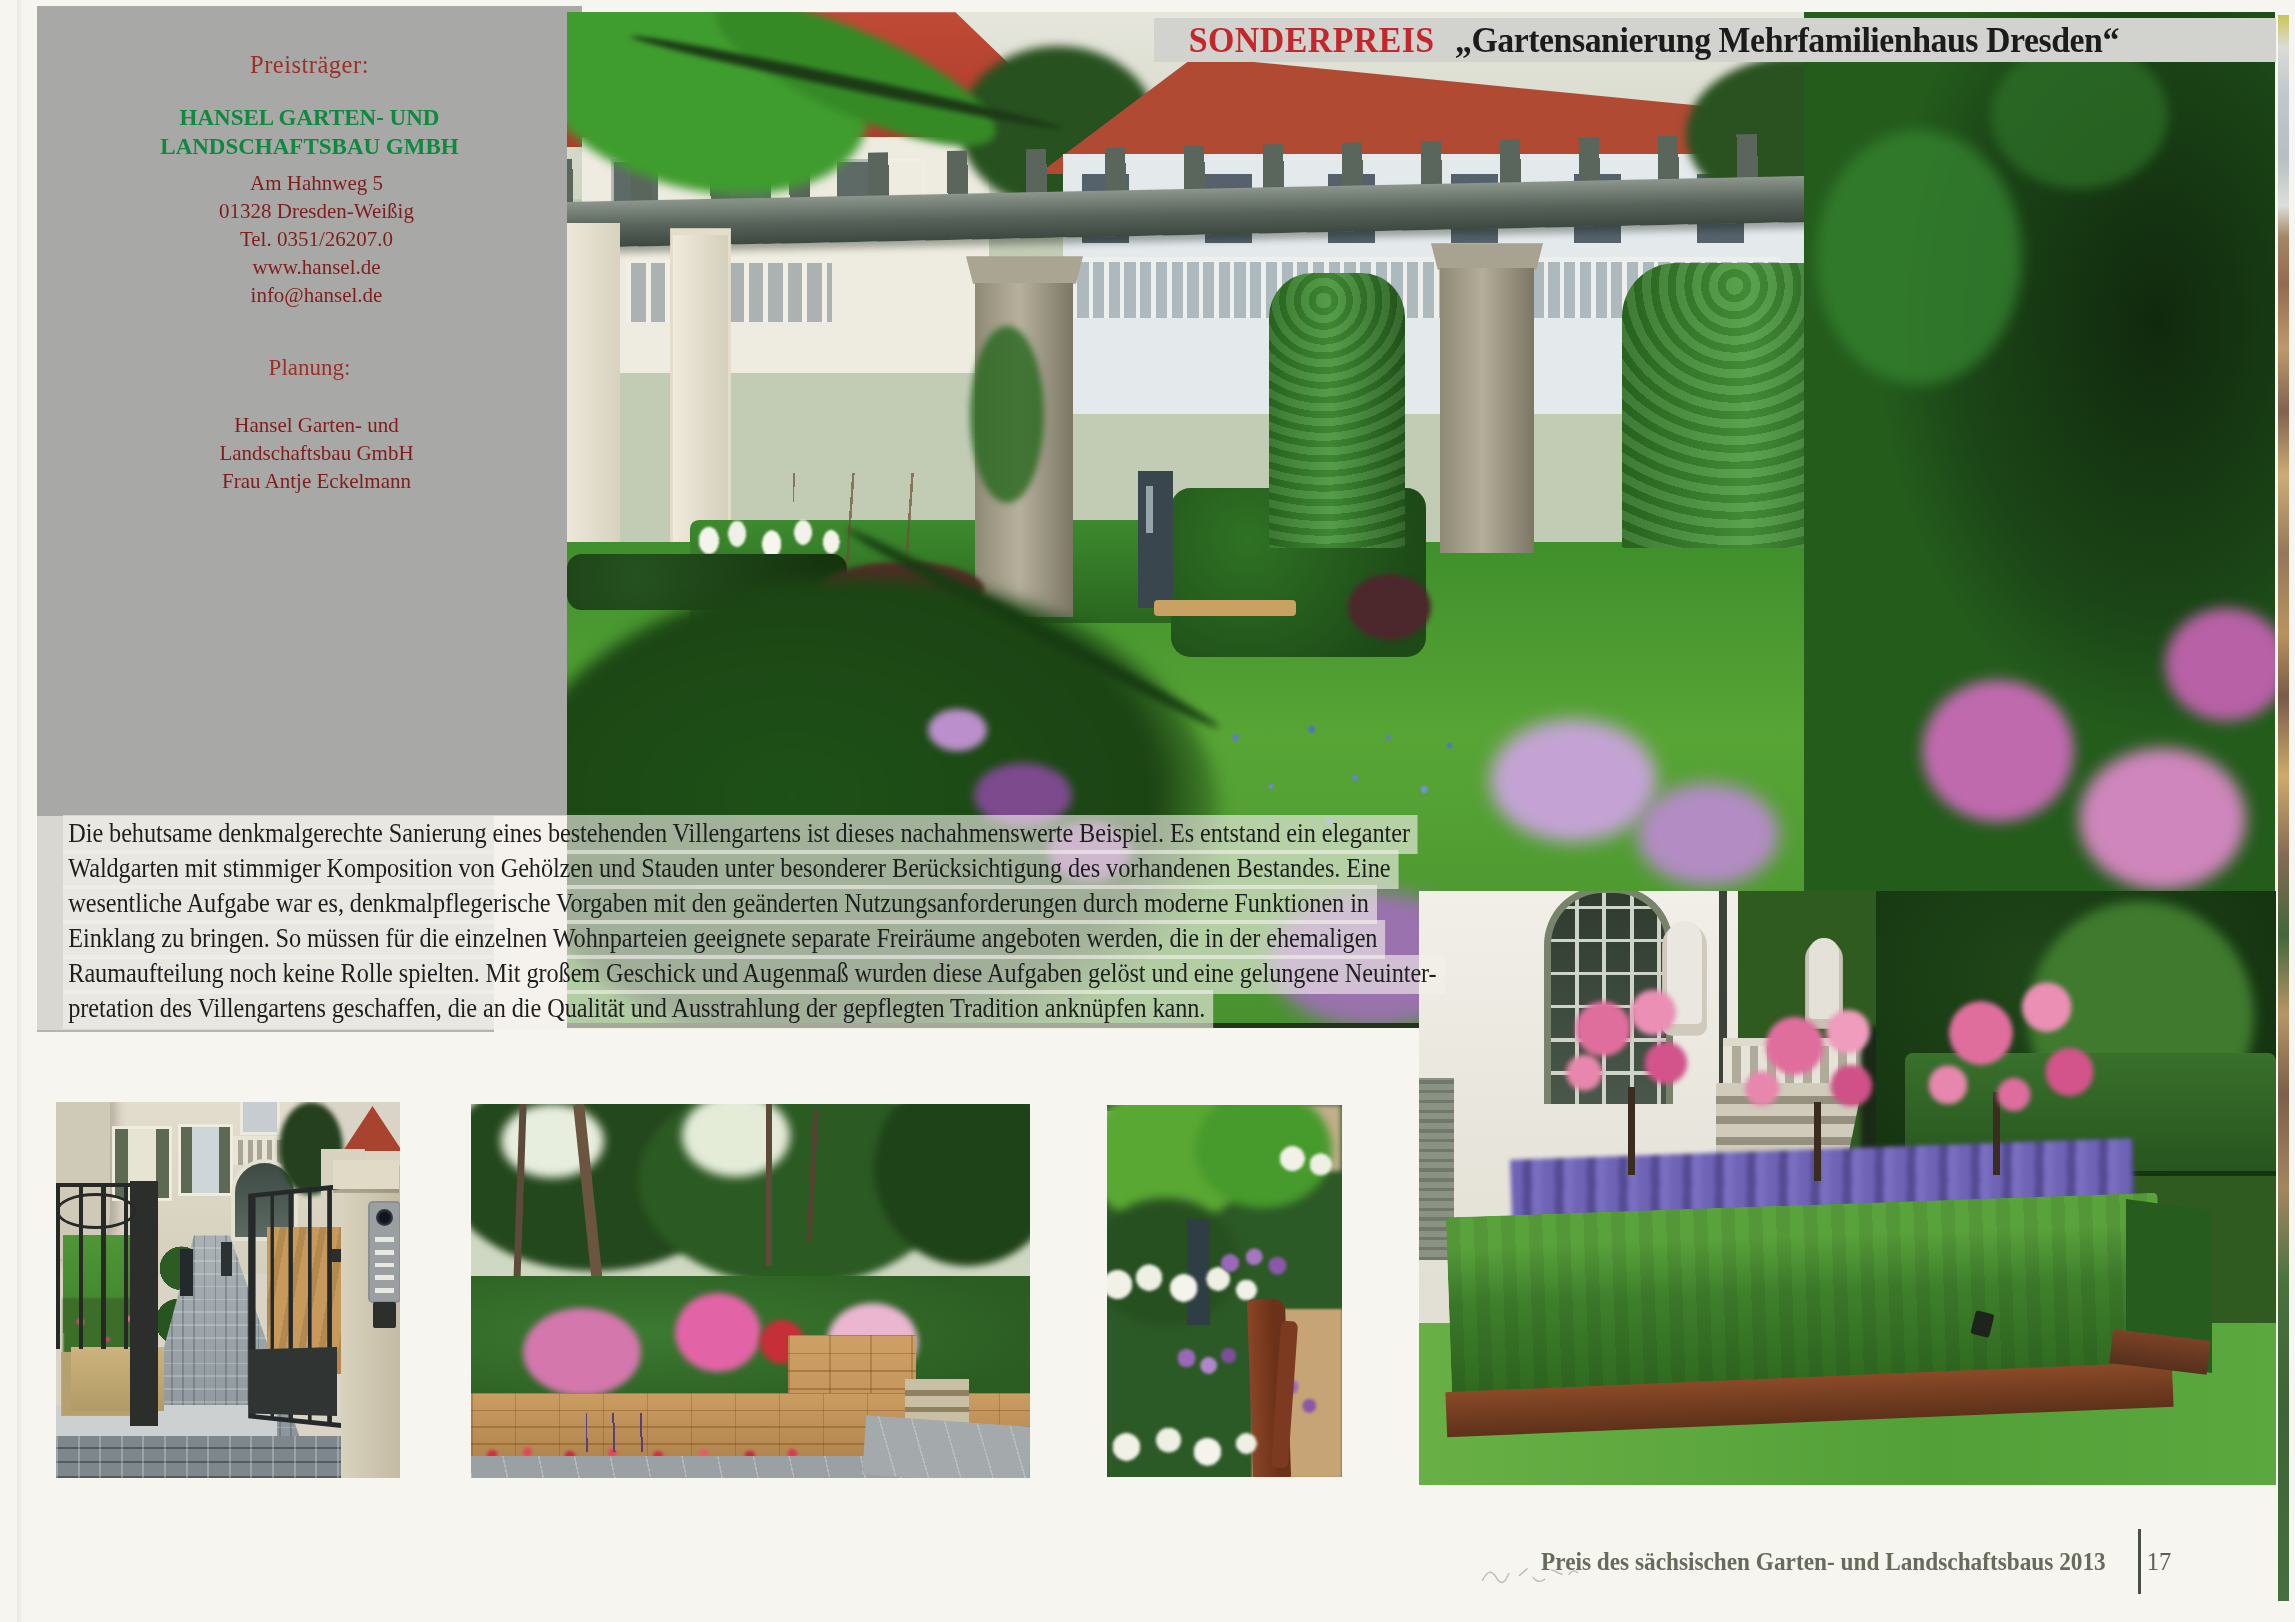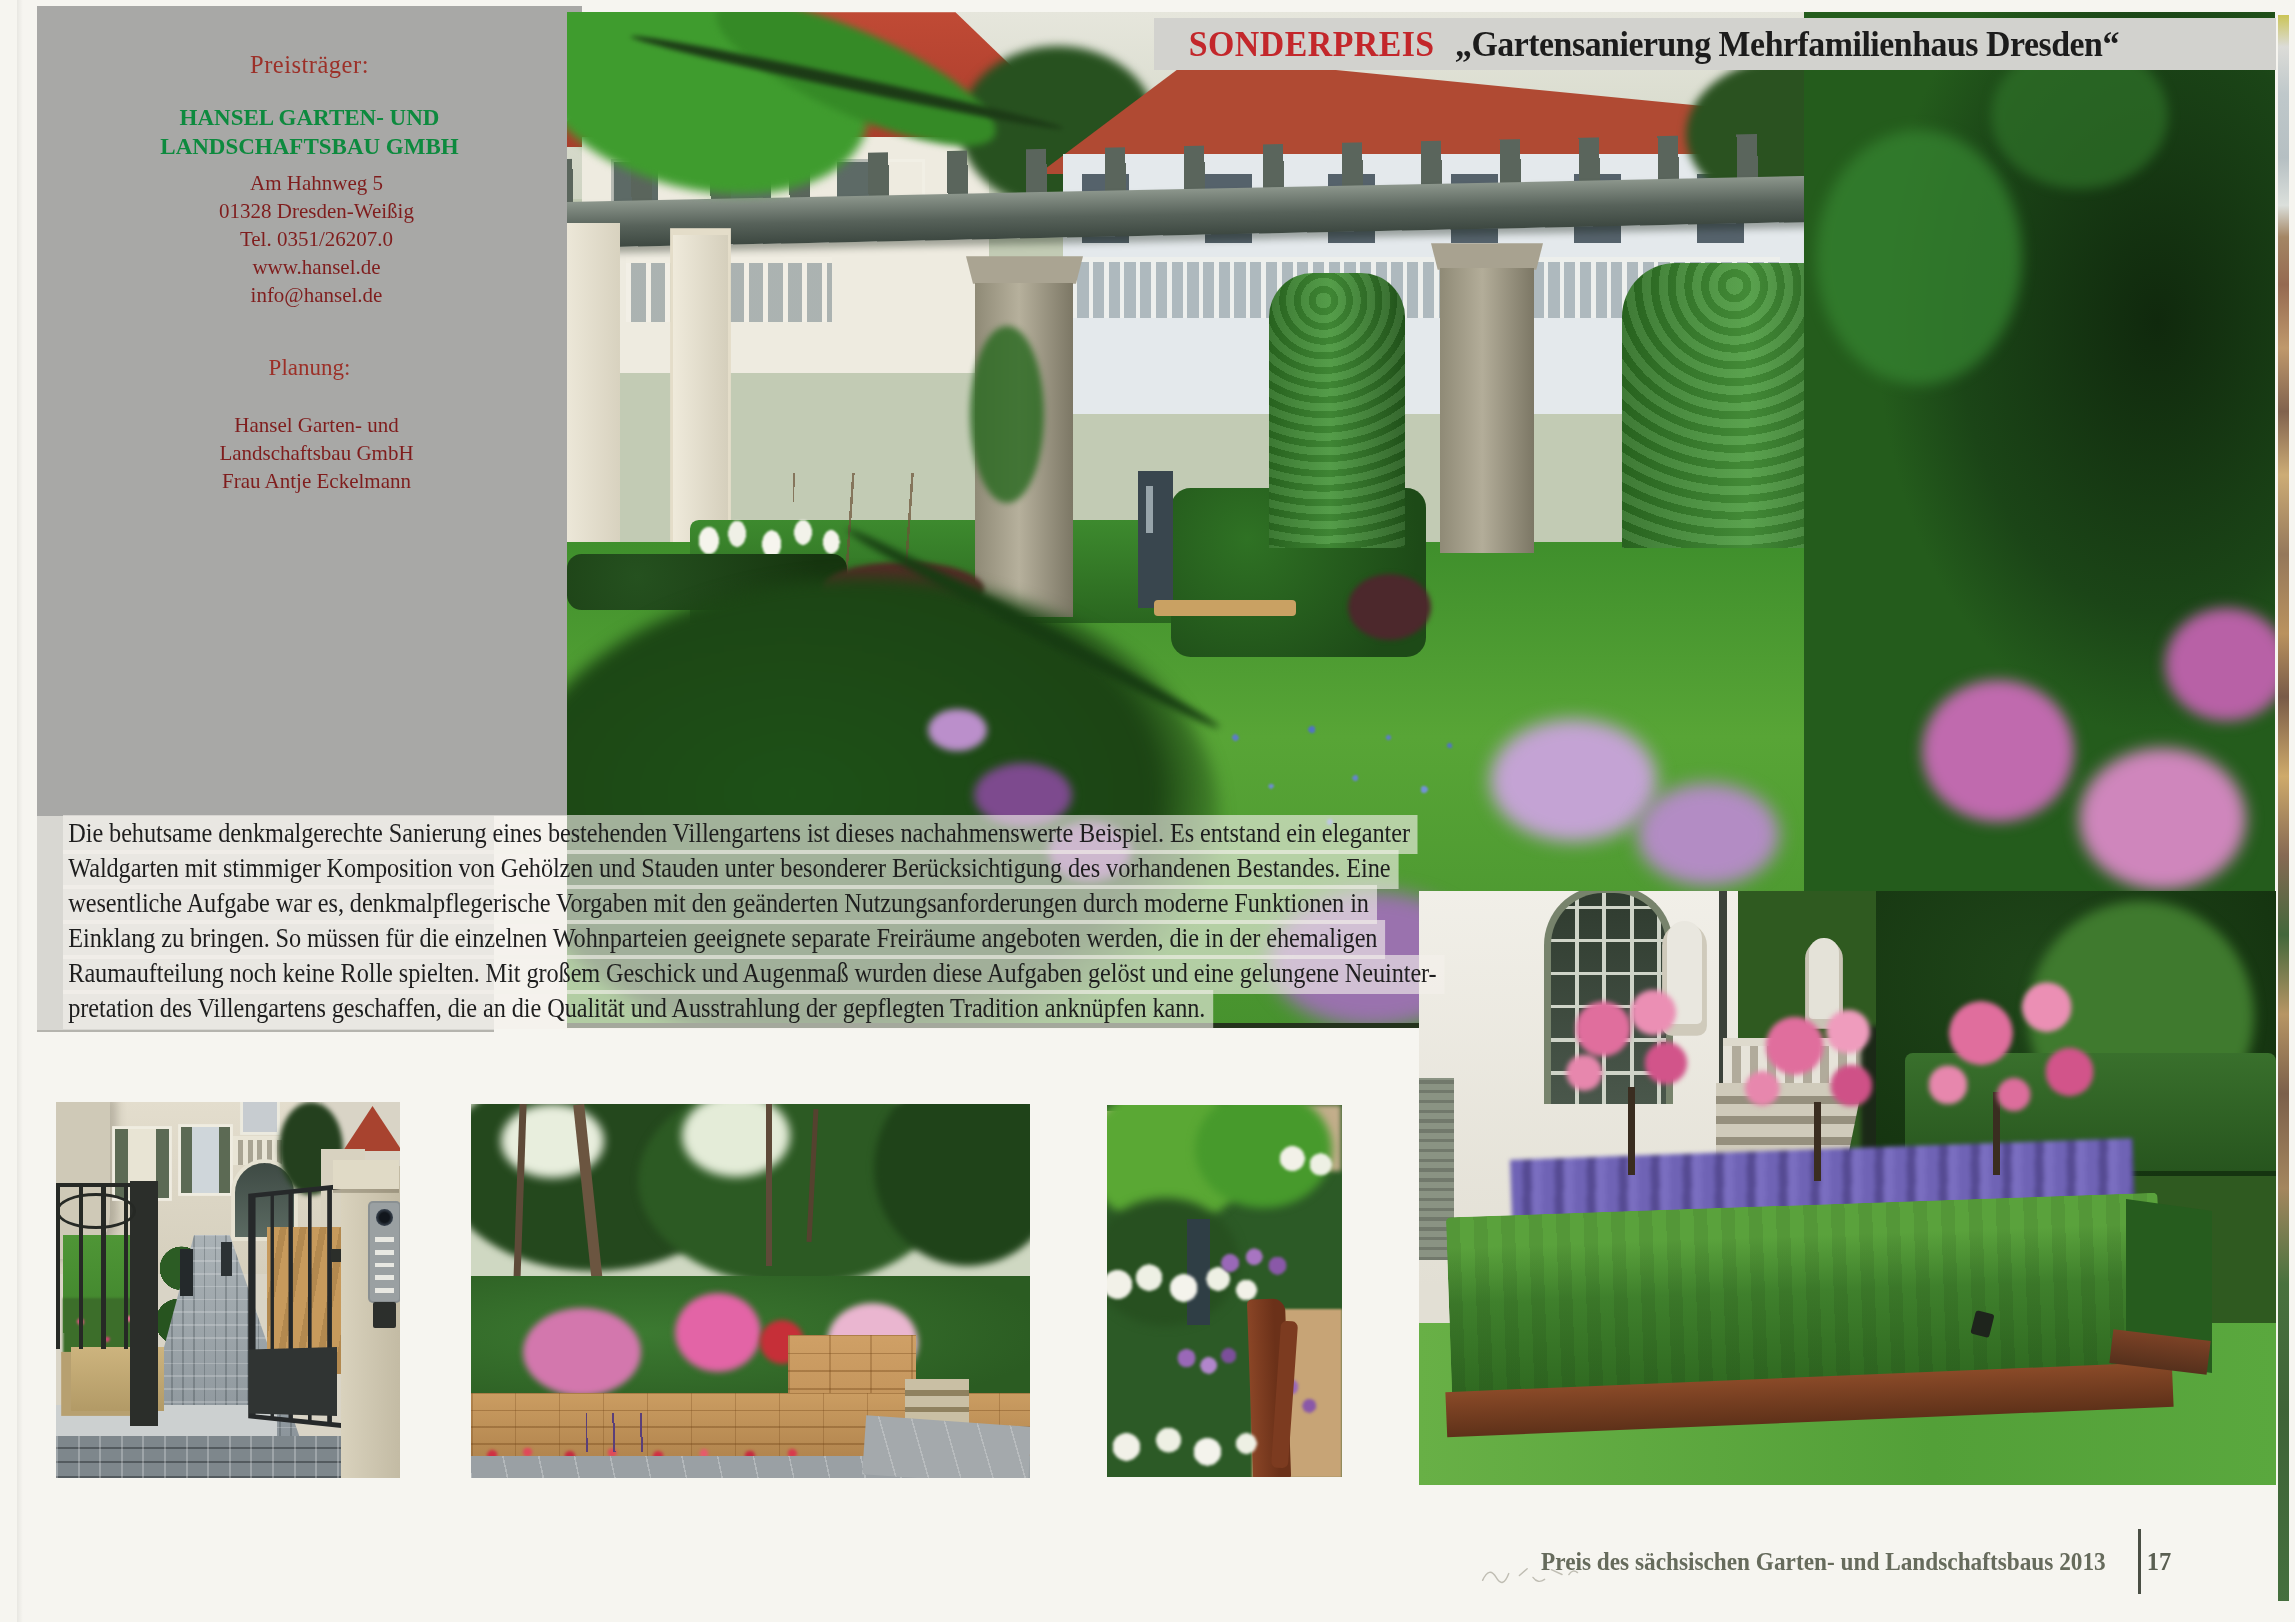--- a/index.html
+++ b/index.html
@@ -25,42 +25,42 @@
              font-family:"Liberation Sans",sans-serif;font-size:9.3px;color:#232323;}
   .logo-tagline{position:absolute;left:0;right:0;bottom:14.7px;font-family:"Liberation Sans",sans-serif;
                 font-weight:bold;font-size:10.8px;color:#1d1d1d;transform:scaleX(.96);}
   .company{margin-top:25.5px;font-weight:bold;font-size:23px;line-height:28.5px;color:#0d8a3e;}
   .sb-lines{font-size:21px;line-height:28px;color:#7f1d1d;padding-left:14px;}
   .address{margin-top:7.9px;}
   .planning-label{margin-top:46px;font-size:23px;color:#9c3028;}
   .planning{margin-top:29.5px;}
 
   
-  .band{position:absolute;left:1154px;top:17.7px;width:1122px;height:52px;background:#d2d2ce;
+  .band{position:absolute;left:1154px;top:17.7px;width:1122px;height:44px;background:#d2d2ce;
         display:flex;align-items:center;z-index:5;}
   .band-inner{display:flex;align-items:baseline;gap:21.6px;padding-left:37px;
               transform:scaleX(.94);transform-origin:left center;white-space:nowrap;}
   .award-cat{font-weight:bold;font-size:36px;color:#c3272b;letter-spacing:0.5px;}
   .proj-title{font-weight:bold;font-size:36px;color:#1c1c1c;letter-spacing:-0.5px;}
 
   
   .gray-panel{position:absolute;left:37px;top:816px;width:457px;height:214px;background:#d8d7d2;
               border-bottom:2.9px solid #b5b4ae;z-index:0;}
   .desc{position:absolute;left:63px;top:816px;z-index:6;}
   .desc p{margin:0;font-size:27px;line-height:35px;color:#1e1e1e;letter-spacing:-0.1px;
           white-space:nowrap;transform:scaleX(.9);transform-origin:left top;}
   .desc p span{background:rgba(243,241,235,.62);padding:2.9px 8.8px 5.9px 5.9px;}
 
   
   .footer{position:absolute;left:1541px;top:1527px;height:69px;display:flex;align-items:center;
           gap:3px;z-index:4;}
   .footer-title{font-weight:bold;font-size:24.5px;color:#666b5c;transform:scaleX(.95);
                 transform-origin:left center;white-space:nowrap;}
   .footer-divider{width:2.5px;height:65px;background:#4a4f45;}
-  .footer-page{font-weight:bold;font-size:24.5px;color:#5a5f52;padding-left:2.9px;}
+  .footer-page{font-weight:normal;font-size:24.5px;color:#5a5f52;padding-left:2.9px;}
 
   .z2{z-index:2;} .z1{z-index:1;} .z7{z-index:7;}
 </style>
 </head>
 <body>
 
 <div class="page">
 
   <div class="abs" style="left:16.7px;top:0;width:5.9px;height:100%;background:linear-gradient(90deg,rgba(0,0,0,.06),rgba(0,0,0,0));"></div>
 

